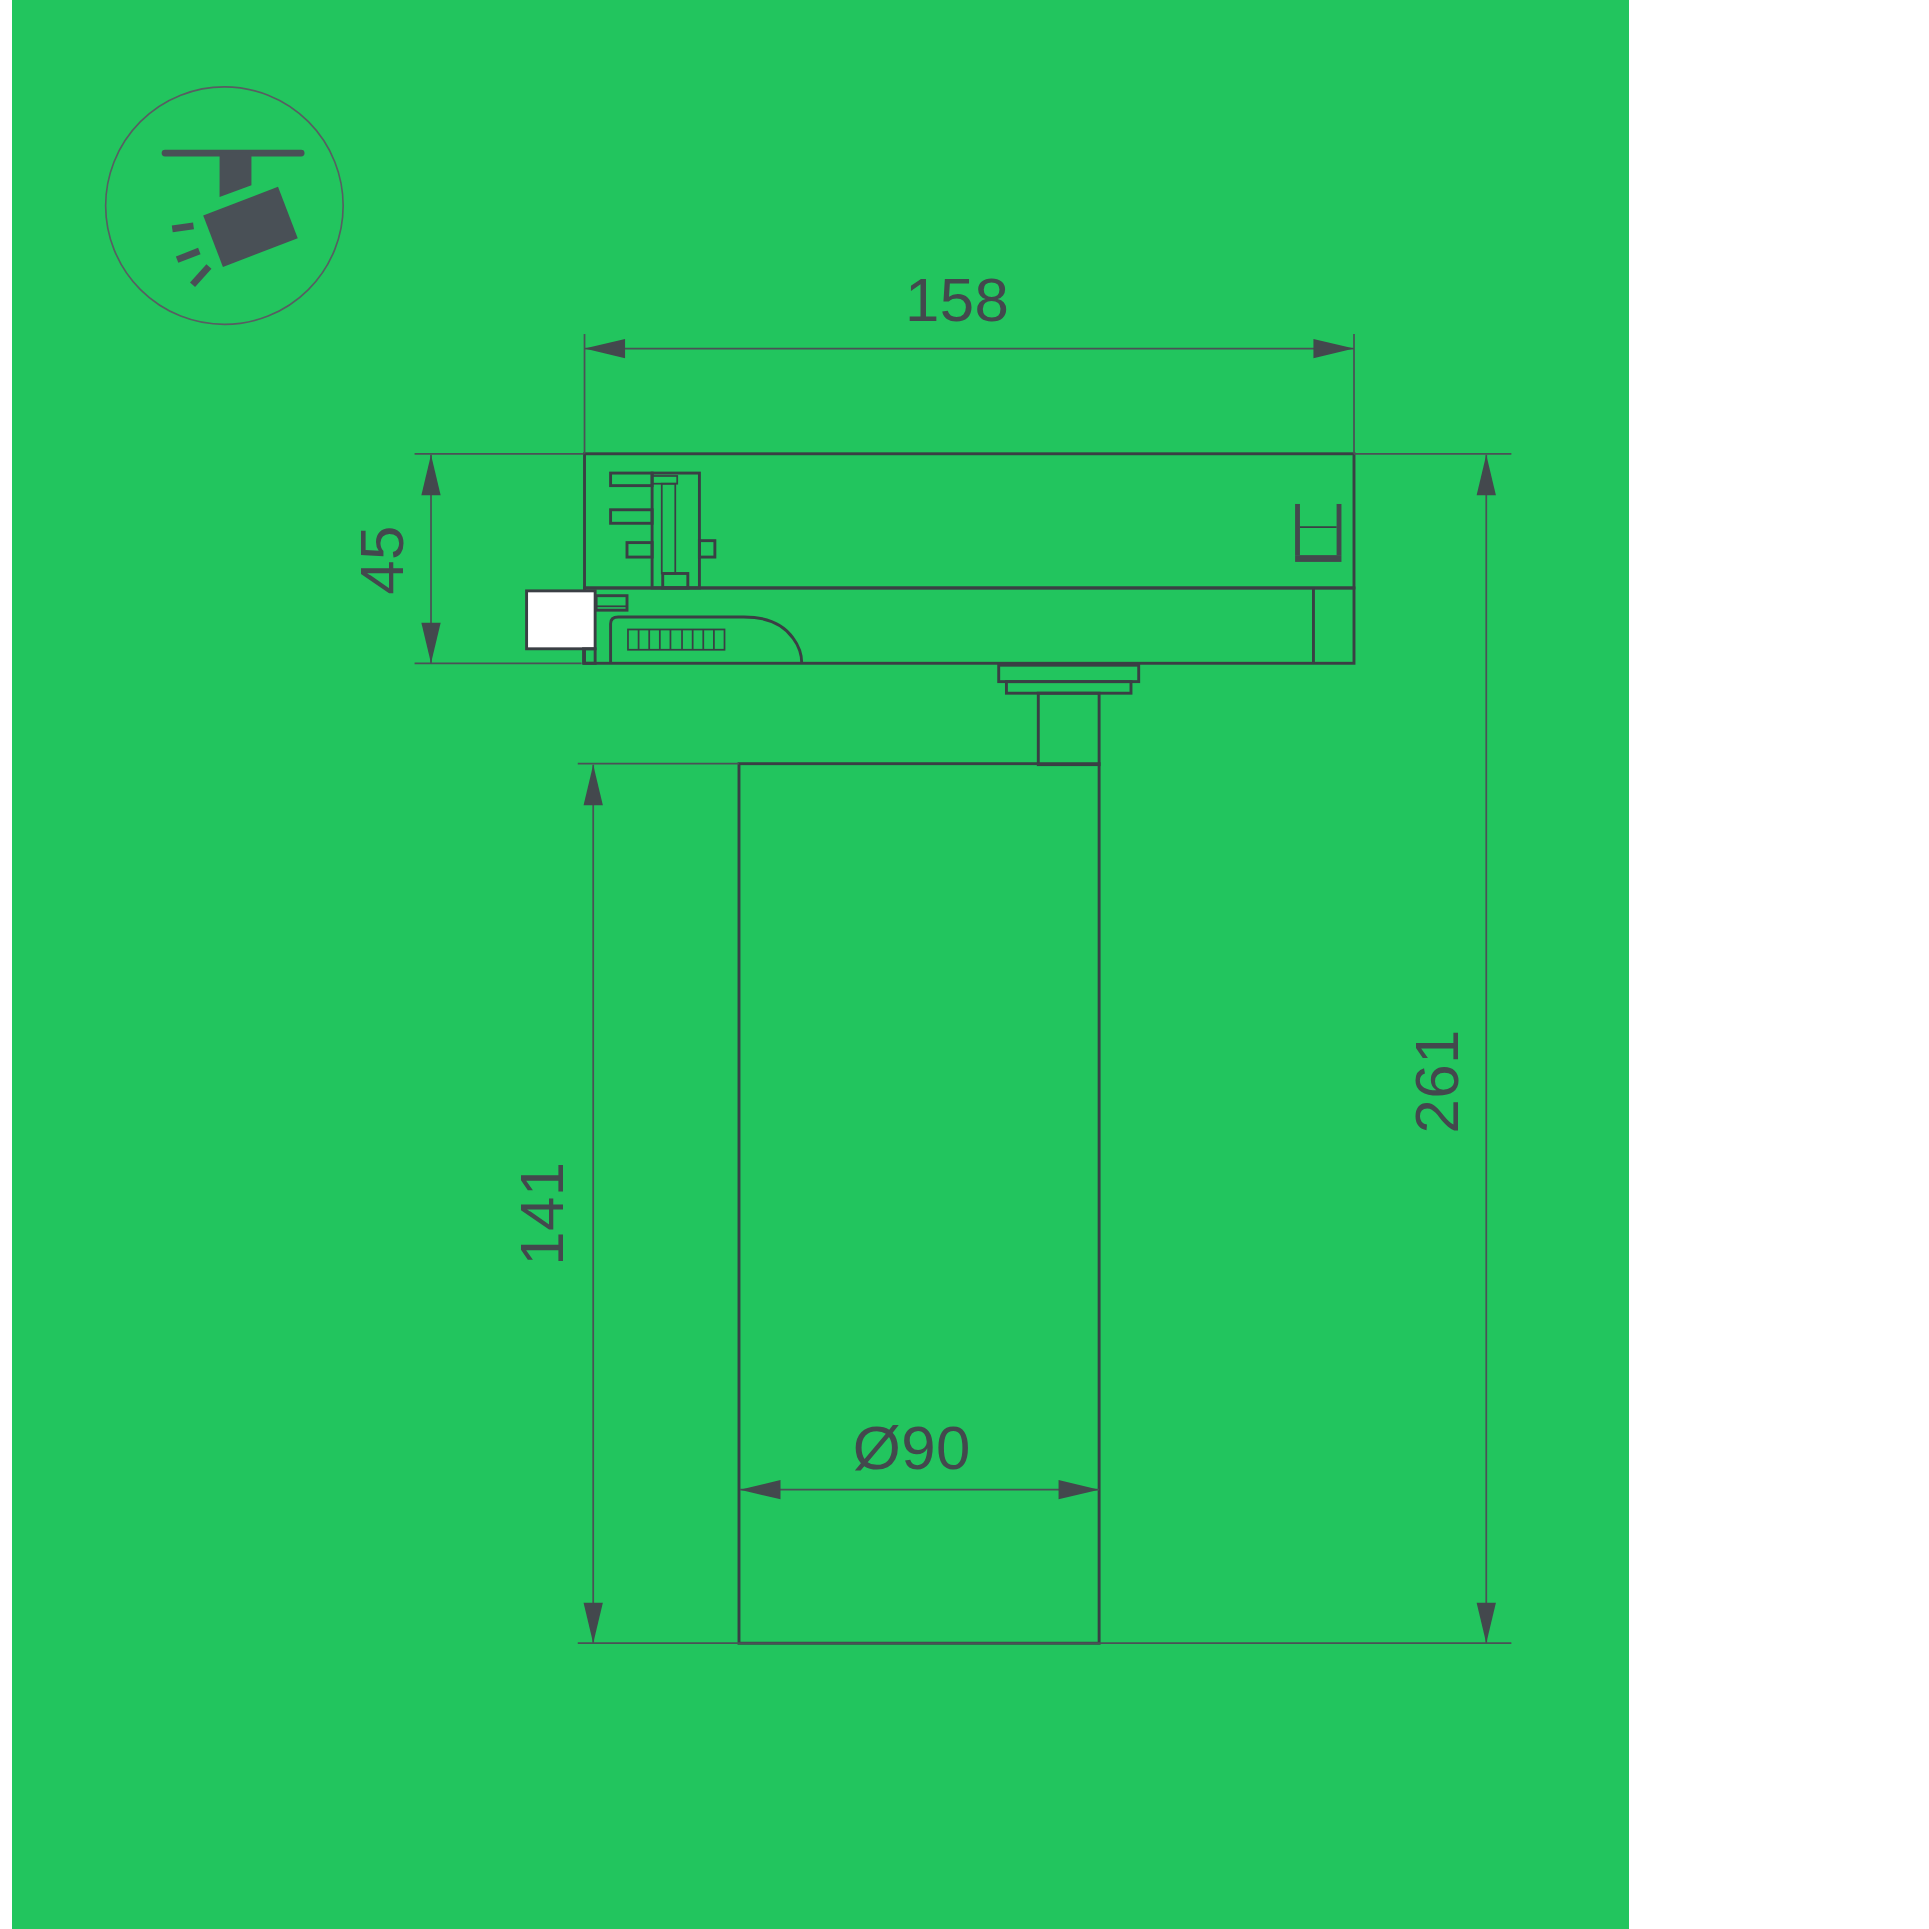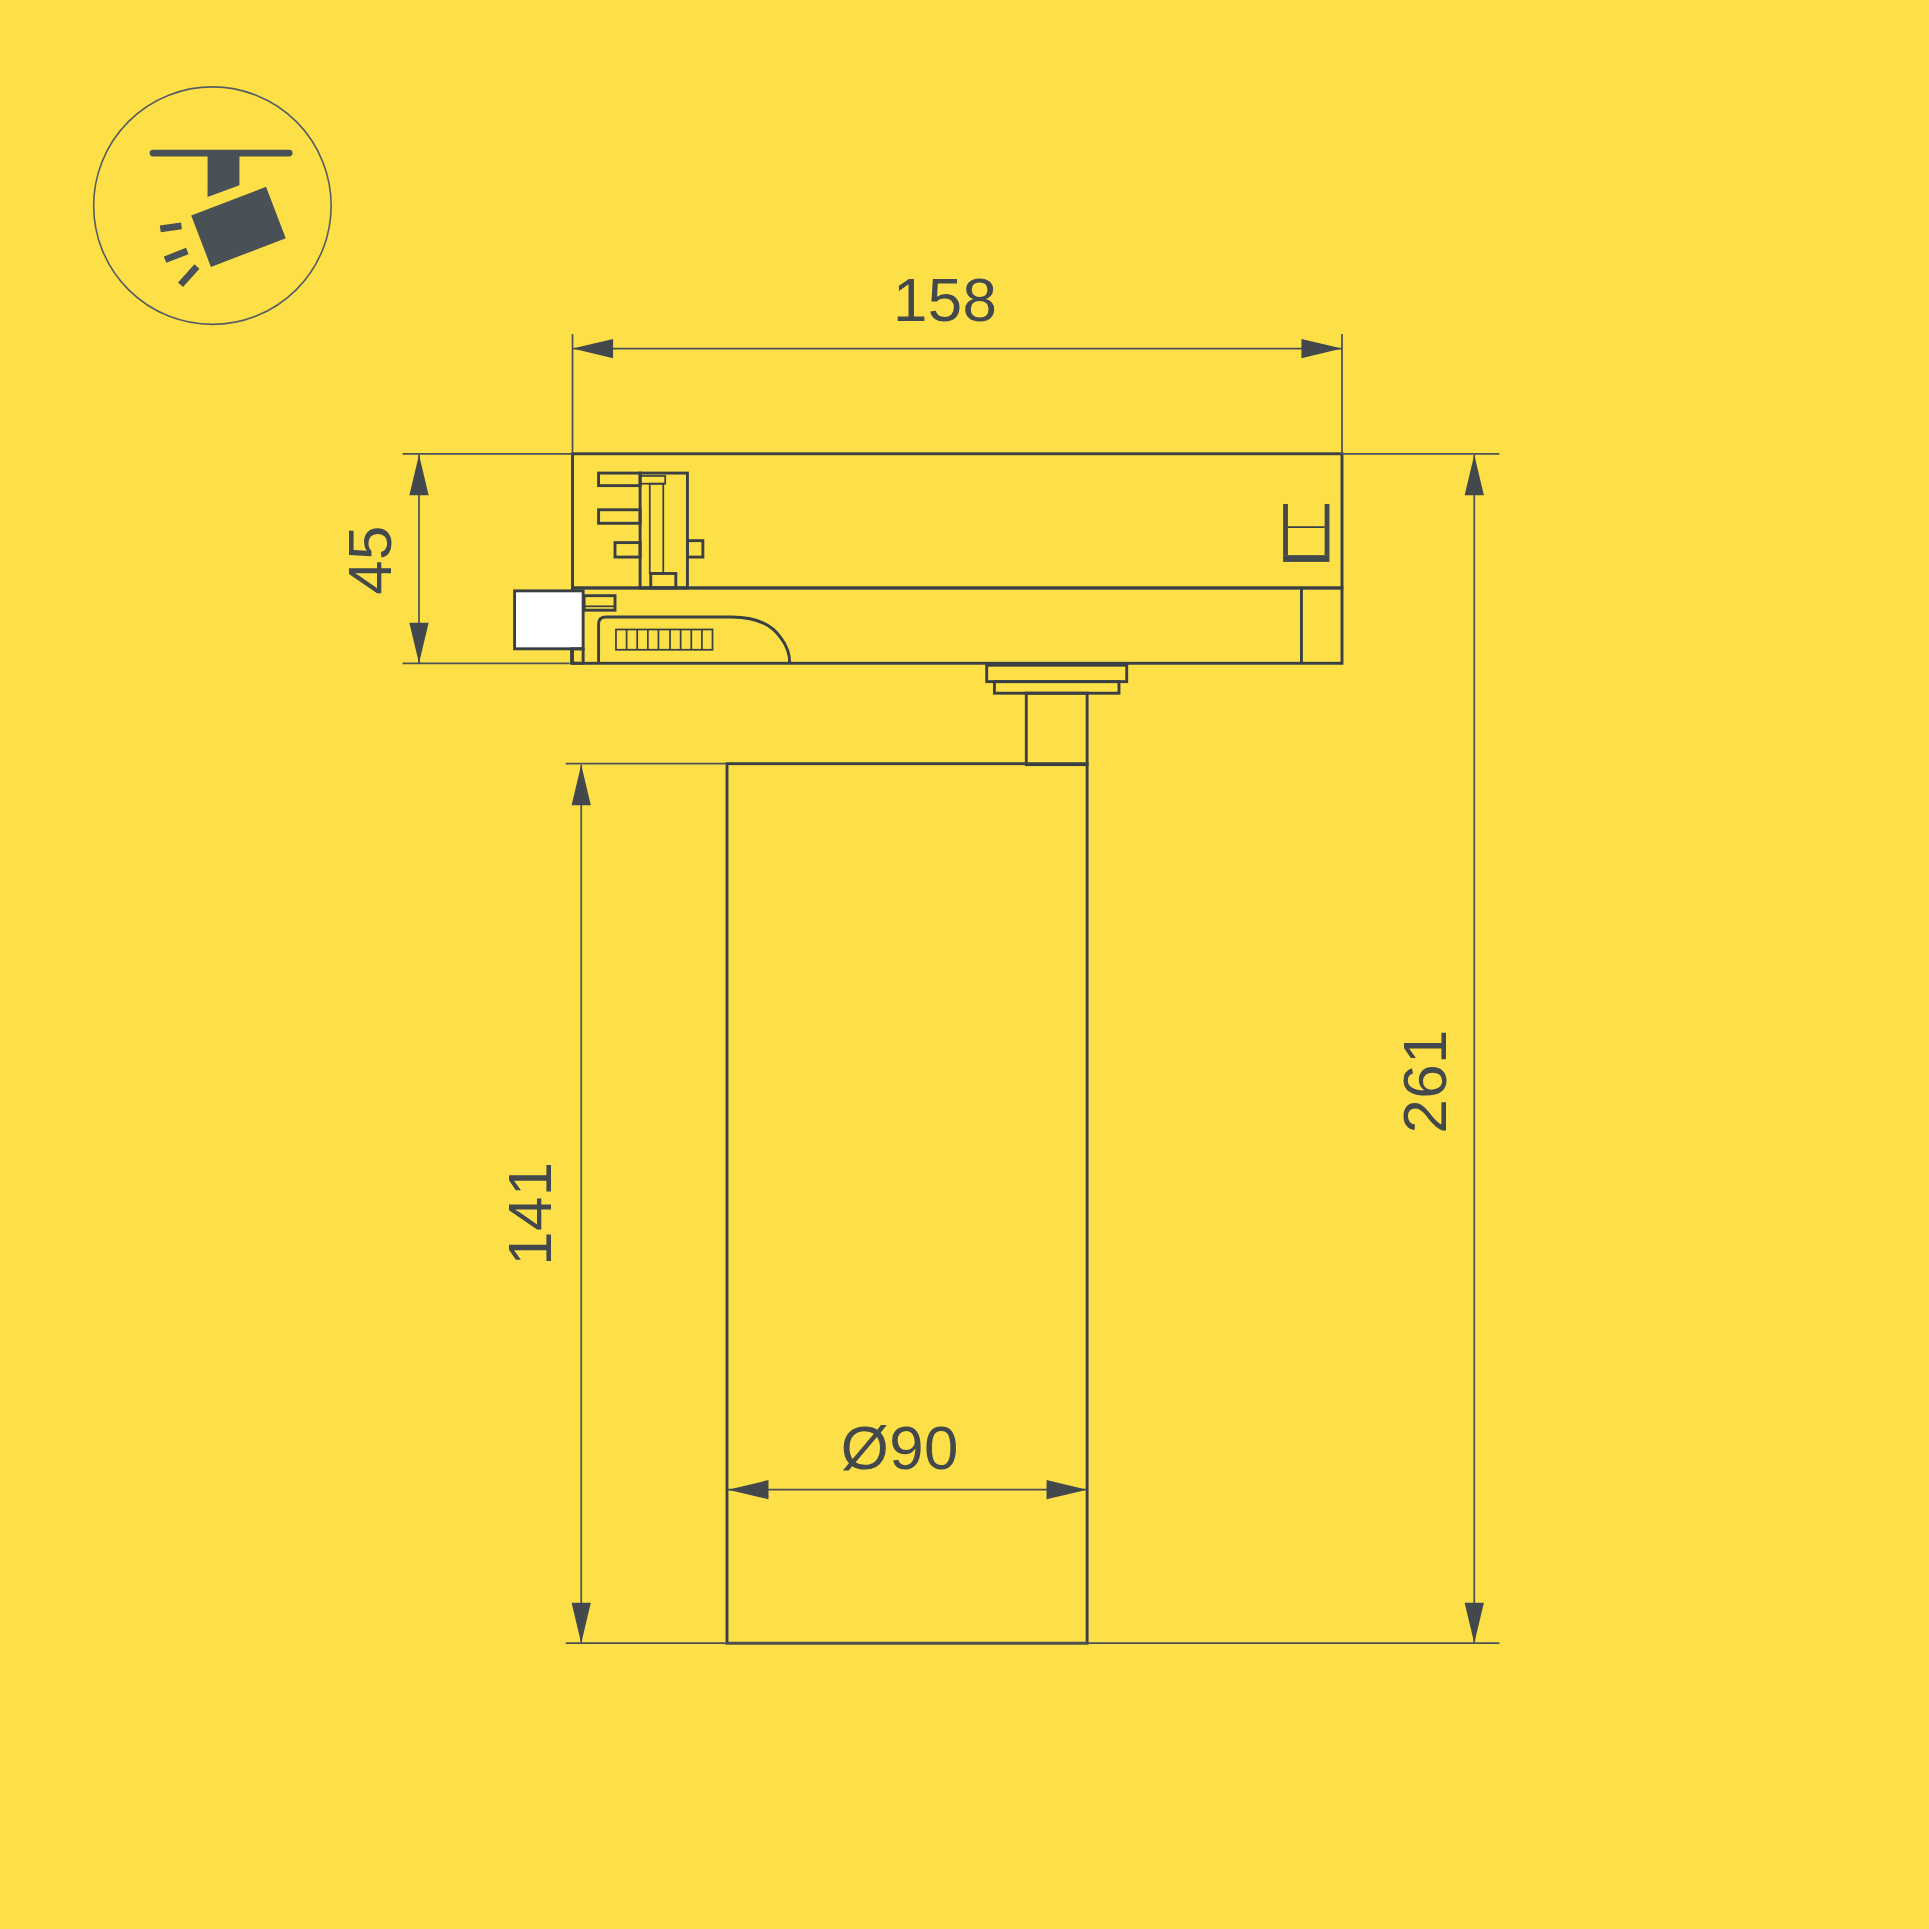--- a/index.html
+++ b/index.html
@@ -2,24 +2,25 @@
 <html><head>
 <meta charset="utf-8">
 <style>
   html, body {
     margin: 0;
     padding: 0;
     background: #ffffff;
   }
   #stage {
     position: relative;
-    width: 1929px;
+    width: 1617px;
     height: 1929px;
-    background: #fde047;
+    background: #22c55e;
     font-family: "Liberation Sans", sans-serif;
+    margin-left: 12px;
   }
   svg { display: block; }
 
   
   .obj {
     fill: none;
     stroke: #3a3f44;
     stroke-width: 3;
     stroke-linejoin: miter;
   }

